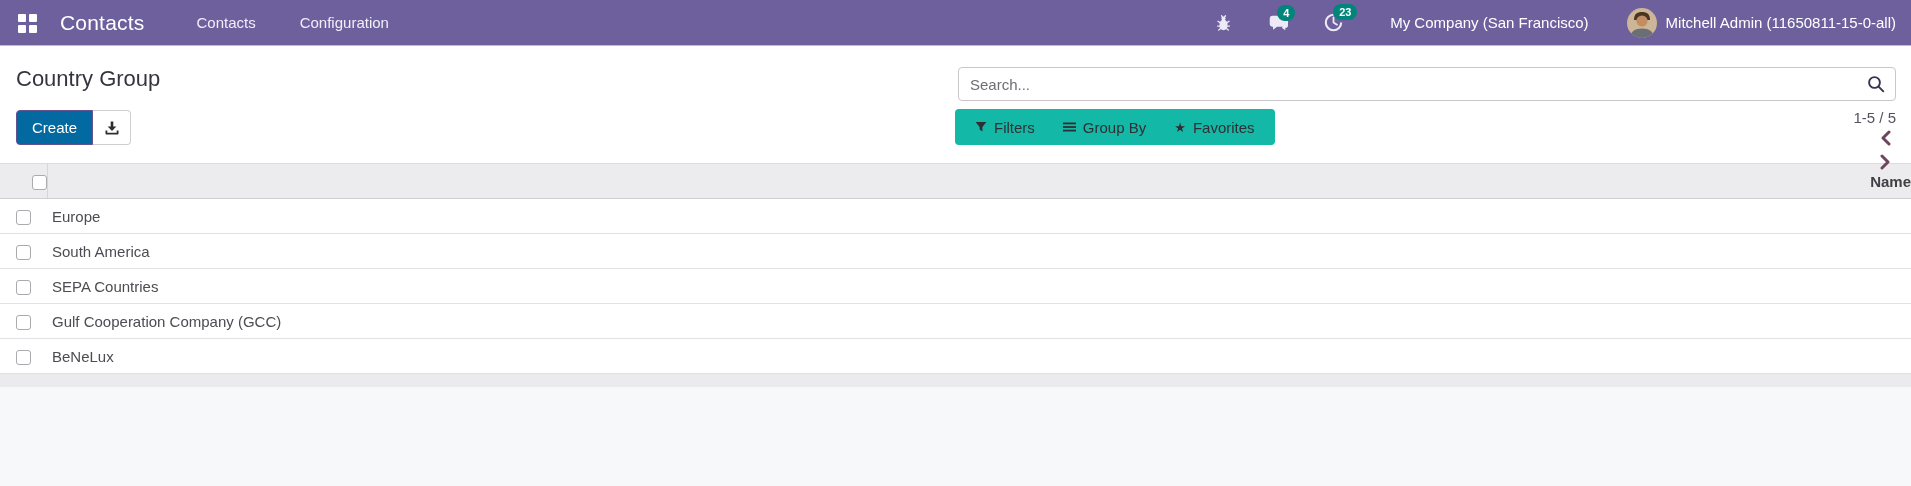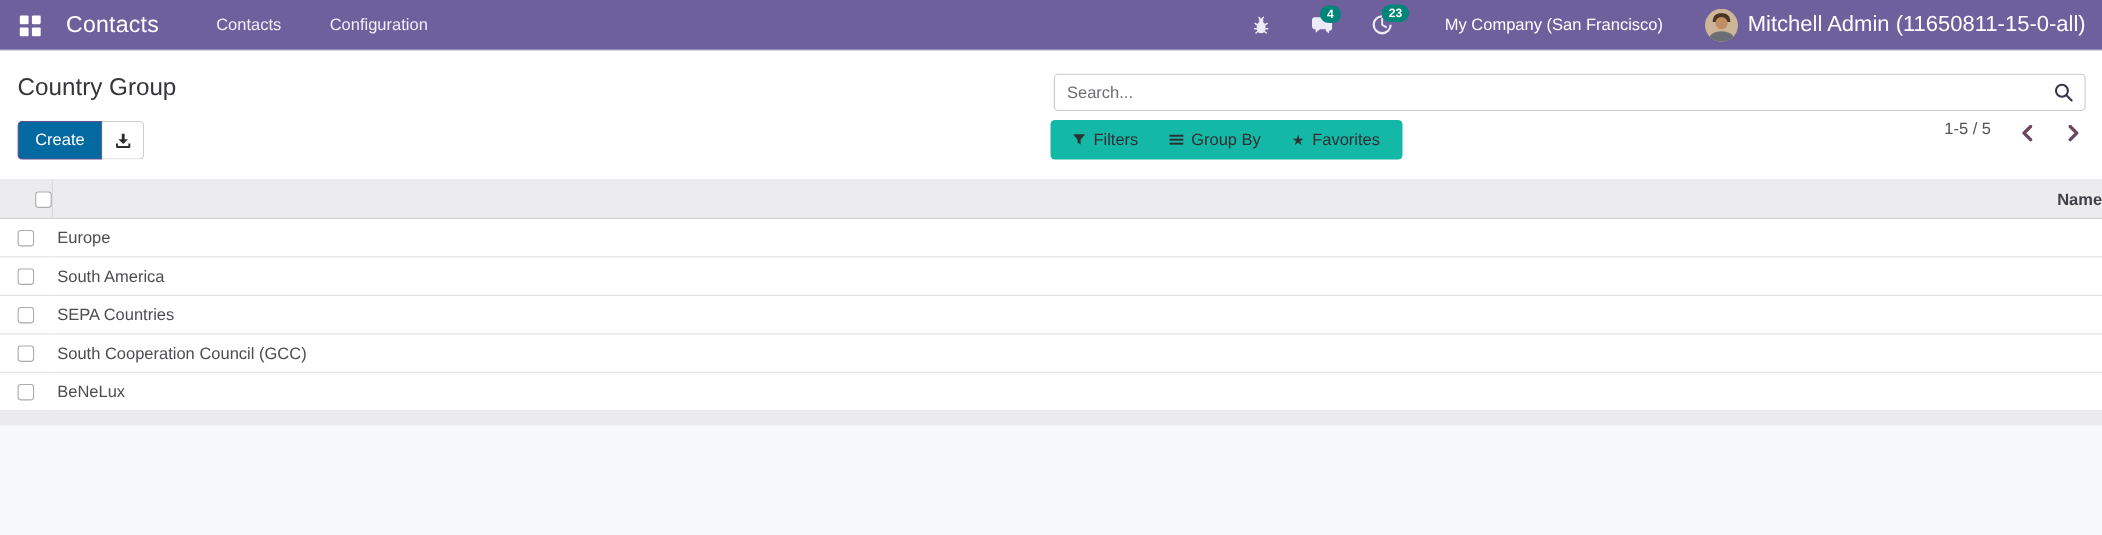--- a/index.html
+++ b/index.html
@@ -18,21 +18,21 @@
   .brand { font-size:21px; color:#fff; text-decoration:none; margin-left:14px; letter-spacing:.2px; }
   .menu { font-size:15px; color:#f0eef8; text-decoration:none; margin-left:52px; }
   .menu + .menu { margin-left:44px; }
 
   .tray-btn { position:relative; background:none; border:none; cursor:pointer; padding:4px 6px; margin-left:22px; display:flex; align-items:center; }
   .badge {
     position:absolute; top:-4px; left:16px; background:#00857a; color:#fff;
     font-size:11px; line-height:1; padding:3px 6px 2px; border-radius:9px; font-weight:bold;
   }
   .company { background:none; border:none; color:#fff; font-size:15px; margin-left:40px; cursor:pointer; }
-  .user { background:none; border:none; color:#fff; font-size:20px; margin-left:38px; cursor:pointer; display:flex; align-items:center; }
+  .user { background:none; border:none; color:#fff; font-size:15px; margin-left:38px; cursor:pointer; display:flex; align-items:center; }
   .avatar { width:30px; height:30px; border-radius:50%; overflow:hidden; display:inline-block; margin-right:9px; flex:none; }
 
   
   .control-panel { position:relative; height:117px; background:#fff; }
   .breadcrumb { position:absolute; left:16px; top:20px; font-size:22px; font-weight:normal; color:#35353d; }
 
   .searchbox { position:absolute; left:958px; right:15px; top:21px; height:34px; }
   .searchbox input {
     width:100%; height:34px; border:1px solid #c8c8cc; border-radius:4px;
     padding:0 16px 0 11px; font-size:15px; font-family:"Liberation Sans", sans-serif; color:#0f766e;
@@ -56,21 +56,21 @@
     position:absolute; left:955px; top:63px; height:36px; background:#14b8a6;
     border-radius:4px; display:flex; align-items:center; padding:0 6px;
   }
   .filter-btn {
     background:none; border:none; cursor:pointer; font-size:15px; color:#2f2f33;
     padding:0 14px; height:100%; display:flex; align-items:center; gap:7px;
     font-family:"Liberation Sans", sans-serif;
   }
   .star-glyph { font-size:13px; color:#2f2f33; }
 
-  .pager { position:absolute; right:15px; top:63px; height:36px; display:flex; align-items:flex-start; }
+  .pager { position:absolute; right:15px; top:63px; height:36px; display:flex; align-items:flex-end;flex-direction:column; }
   .pager-value { font-size:15px; color:#53535e; cursor:pointer; }
   .pager-btn { background:none; border:none; cursor:pointer; padding:4px; margin-left:22px; display:flex; align-items:center; }
 
   
   table.list { width:100%; border-collapse:collapse; table-layout:fixed; }
   table.list thead th {
     height:35px; background:#ececee; text-align:right; font-size:15px; font-weight:bold;
     color:#3f3f46; border-top:1px solid #dcdcde; border-bottom:1px solid #cfcfd2;
   }
   table.list td { height:35px; font-size:15px; color:#4c4c52; border-bottom:1px solid #e2e2e5; background:#fff; }
@@ -229,21 +229,21 @@
       <tr>
         <td class="cb-cell"><span class="cb"></span></td>
         <td class="name-cell">South America</td>
       </tr>
       <tr>
         <td class="cb-cell"><span class="cb"></span></td>
         <td class="name-cell">SEPA Countries</td>
       </tr>
       <tr>
         <td class="cb-cell"><span class="cb"></span></td>
-        <td class="name-cell">South Cooperation Council (GCC)</td>
+        <td class="name-cell">Gulf Cooperation Company (GCC)</td>
       </tr>
       <tr>
         <td class="cb-cell"><span class="cb"></span></td>
         <td class="name-cell">BeNeLux</td>
       </tr>
     </tbody>
   </table>
 
   <div class="table-footer-strip"></div>
   <div class="page-bottom"></div>

